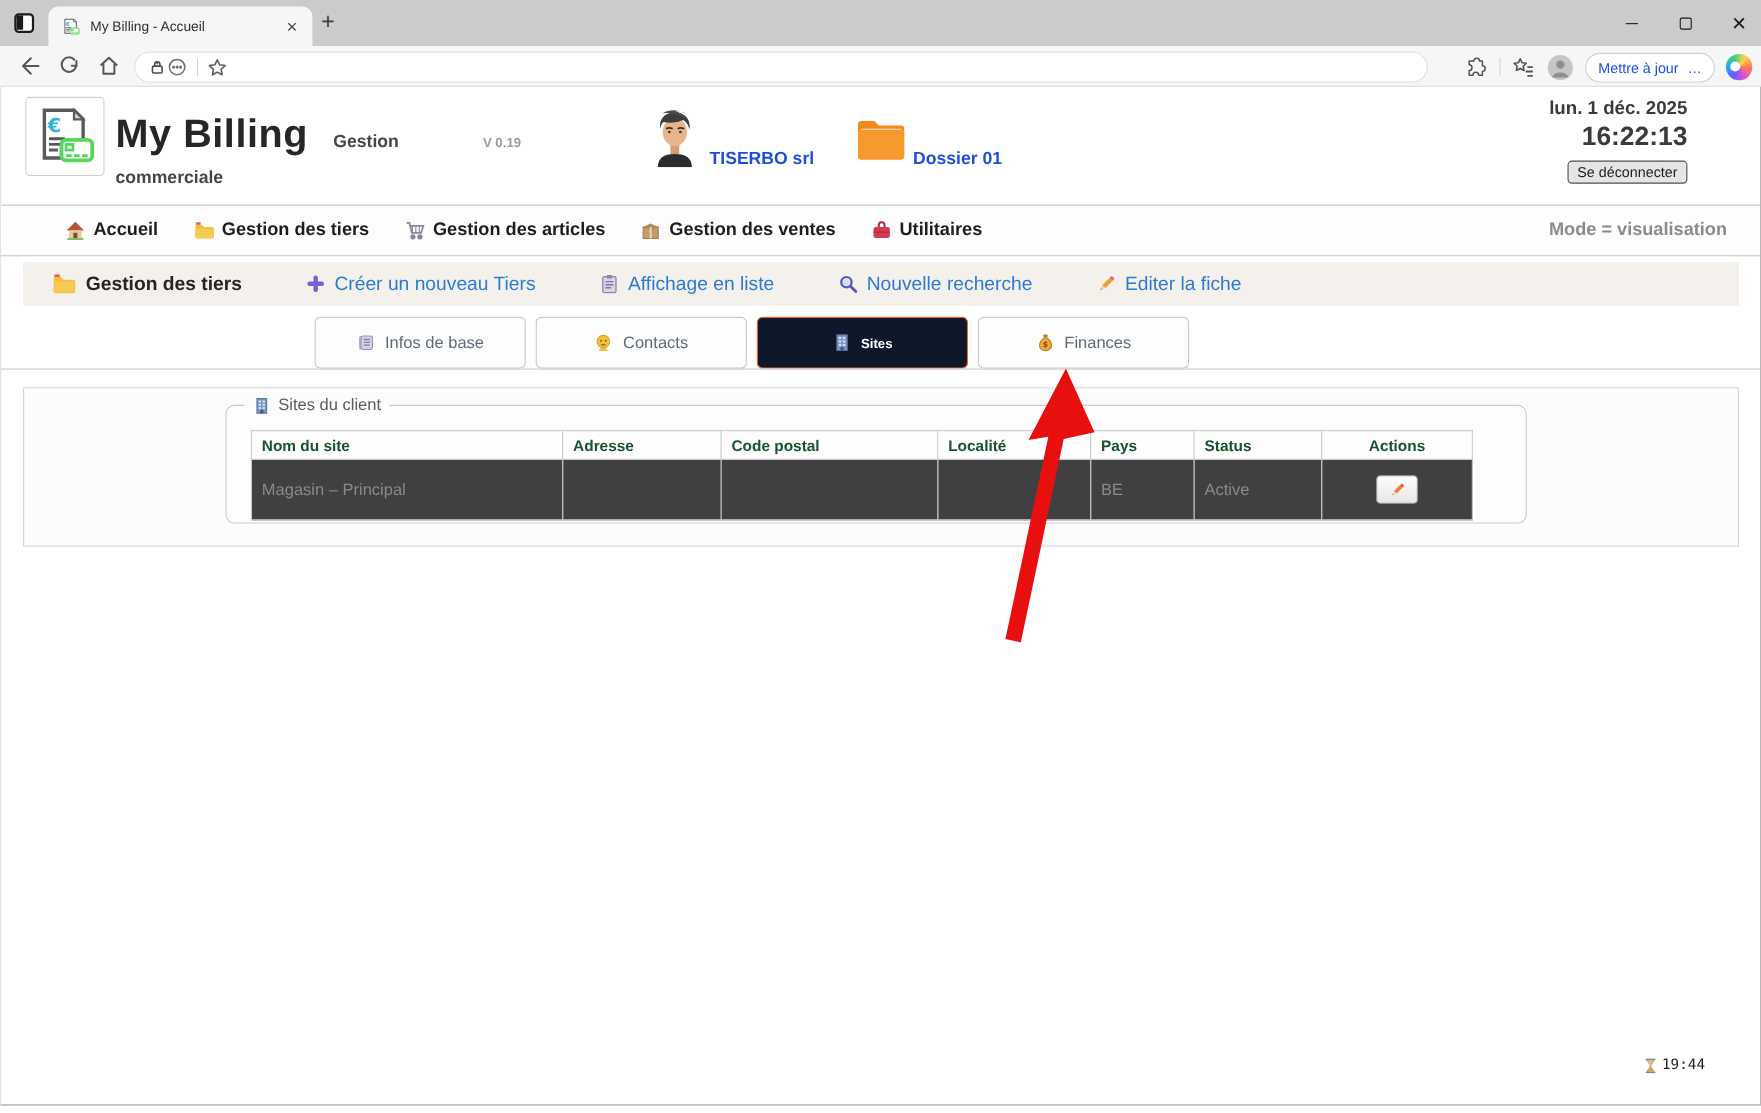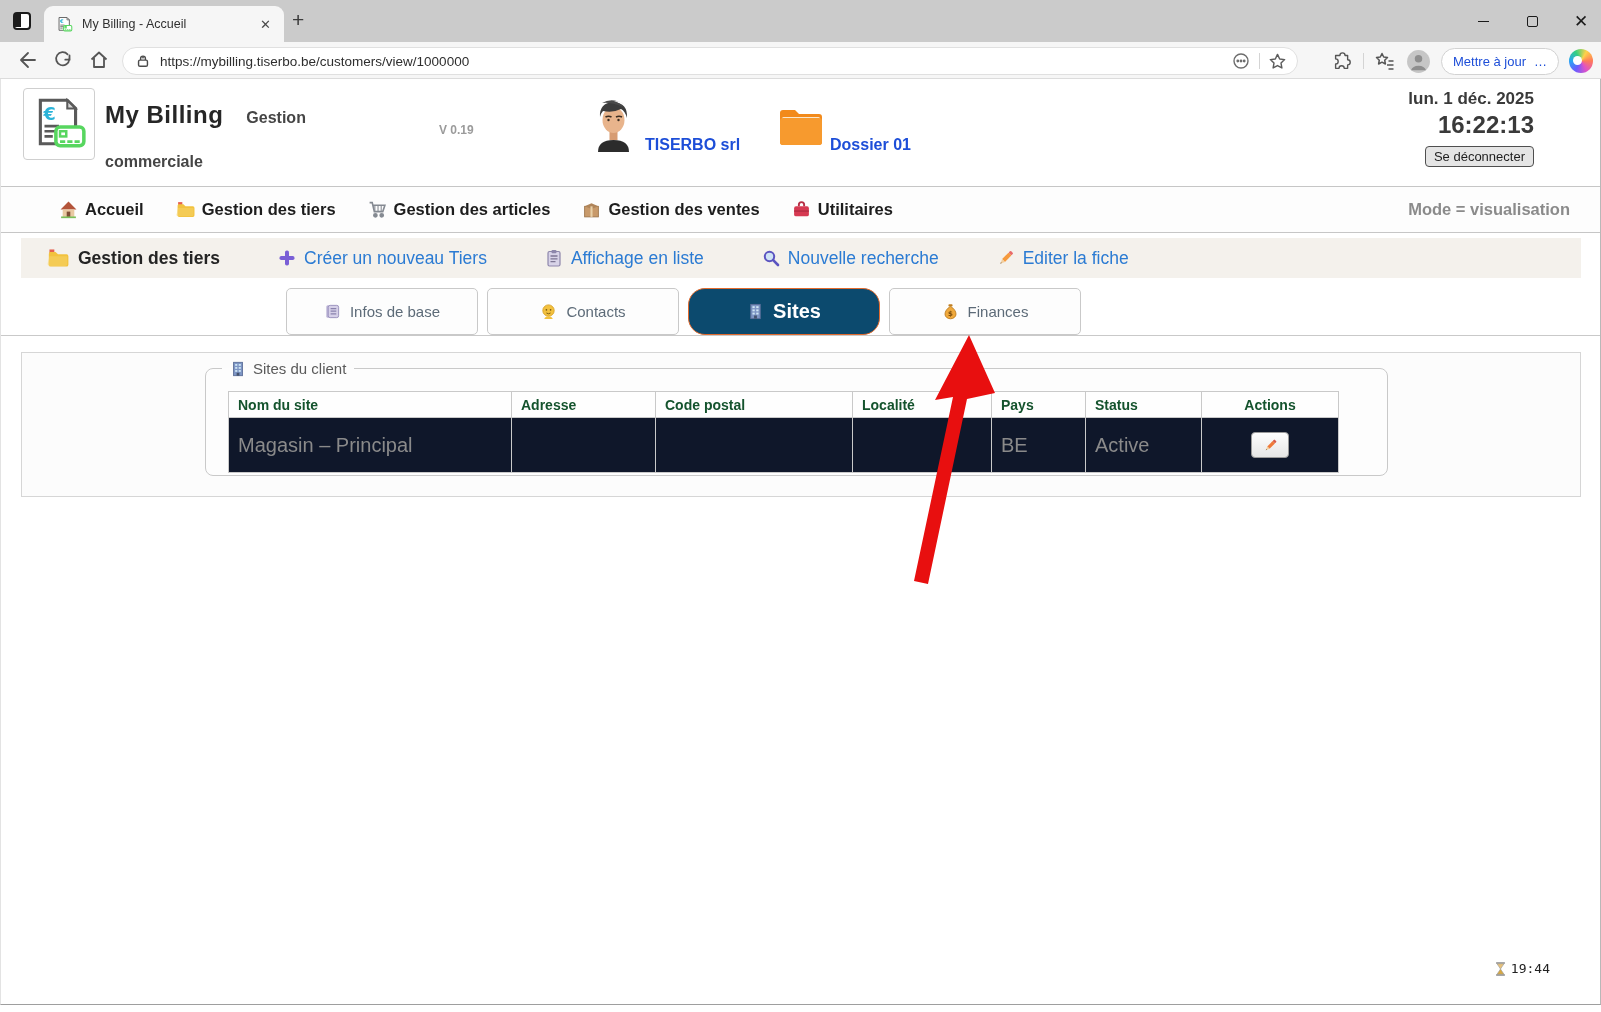--- a/index.html
+++ b/index.html
@@ -29,21 +29,21 @@
   .toolbar-right { position:absolute; right:8px; top:4px; height:30px; display:flex; align-items:center; gap:10px; }
   .update-btn { height:27px; border:1px solid #d2d2d2; background:#fff; border-radius:14px; display:flex; align-items:center; gap:8px; padding:0 11px; font-size:13px; color:#1d4ed8; }
   .copilot { width:24px; height:24px; border-radius:50%; background:conic-gradient(from 210deg,#6a5cff,#2aa4f4,#35d07f,#ffd24a,#ff7a59,#e052c8,#6a5cff); }
   .copilot::after { content:""; display:block; width:9px; height:9px; margin:7px 0 0 4px; border-radius:50%; background:#fff; }
 
   
   .page { position:absolute; left:0; top:79px; width:1601px; height:926px; background:#fff; border-left:1px solid #e3e3e3; border-right:1px solid #b8b8b8; border-bottom:1px solid #9e9e9e; }
 
   .logo-box { position:absolute; left:22px; top:9px; width:72px; height:72px; background:#fff; border:1px solid #cfcfcf; border-radius:4px; display:flex; align-items:center; justify-content:center; }
   .title-row { position:absolute; left:104px; top:22px; white-space:nowrap; }
-  .app-name { font-size:24px; font-weight:800; color:#262626; letter-spacing:.5px; }
+  .app-name { font-size:36px; font-weight:800; color:#262626; letter-spacing:.5px; }
   .app-sub { font-size:16px; font-weight:700; color:#454545; margin-left:23px; }
   .app-sub2 { position:absolute; left:104px; top:74px; font-size:16px; font-weight:700; color:#454545; }
   .version { position:absolute; left:438px; top:44px; font-size:12px; color:#9b9b9b; font-weight:600; }
   .avatar { position:absolute; left:589px; top:16px; }
   .gray-label { font-size:16px; font-weight:700; color:#1d4ed8; }
   .company { position:absolute; left:644px; top:57px; }
   .folder-big { position:absolute; left:776px; top:28px; }
   .dossier { position:absolute; left:829px; top:57px; }
   .clockblock { position:absolute; right:66px; top:10px; text-align:right; }
   .date { font-size:17px; font-weight:700; color:#3a3a3a;text-align:center; }
@@ -53,30 +53,30 @@
   .mainnav { position:absolute; left:0; top:107px; width:100%; height:47px; background:#fdfdfd; border-top:1px solid #c6c6c6; border-bottom:1px solid #c6c6c6; display:flex; align-items:center; padding-left:58px; gap:32px; }
   .nav-item { display:flex; align-items:center; gap:7px; font-size:16.5px; font-weight:700; color:#1d1d1d; }
   .mode { margin-left:auto; margin-right:30px; font-size:16.5px; font-weight:700; color:#8b8b8b; }
 
   .subnav { position:absolute; left:20px; top:159px; width:1560px; height:40px; background:#f4f1ec; display:flex; align-items:center; padding-left:26px; }
   .subnav-title { display:flex; align-items:center; gap:9px; font-size:17.5px; font-weight:700; color:#242424; }
   .subnav-action { display:flex; align-items:center; gap:8px; margin-left:58px; font-size:17.5px; color:#2b7bd3; cursor:pointer; }
 
   .tabsrow { position:absolute; left:285px; top:209px; display:flex; gap:9px; }
   .ctab { width:192px; height:47px; background:#fdfdfd; border:1px solid #c9c9c9; border-radius:5px; display:flex; align-items:center; justify-content:center; gap:9px; font-size:15px; color:#5d6b78; }
-  .ctab.active { background:#0c4a6e; border-color:#e06a2e; color:#fff; font-weight:700; font-size:20px;border-radius:17px; }
+  .ctab.active { background:#0f172a; border-color:#e06a2e; color:#fff; font-weight:700; font-size:12px; }
   .tabs-underline { position:absolute; left:0; top:256px; width:100%; border-top:1px solid #c9c9c9; }
 
   .panel { position:absolute; left:20px; top:273px; width:1560px; height:145px; background:#fcfcfc; border:1px solid #d6d6d6; }
   fieldset.sites { position:absolute; left:204px; top:281px; width:1183px; height:116px; border:1px solid #c9c9c9; border-radius:8px; background:#fdfdfd; }
   fieldset.sites legend { margin-left:16px; padding:0 8px; font-size:15px; color:#5a5a5a; display:flex; align-items:center; gap:7px; }
 
   table.sites-table { border-collapse:collapse; margin:14px 0 0 22px; }
   table.sites-table th { border:1px solid #c9c9c9; background:#fefefe; font-size:14px; font-weight:700; color:#14532d; text-align:left; padding:4px 9px; height:26px; }
-  table.sites-table td { border:1px solid #c9c9c9; background:#0f172a; font-size:20px; color:#8a8a8a; padding:14px 9px; height:30px; }
+  table.sites-table td { border:1px solid #c9c9c9; background:#404040; font-size:15px; color:#8a8a8a; padding:14px 9px; height:30px; }
   .act-btn { display:block; margin:0 auto; width:38px; height:26px; border:1px solid #9a9a9a; border-radius:4px; background:linear-gradient(#fefefe,#e6e6e6); display:flex; align-items:center; justify-content:center; }
 
   .arrow-svg { position:absolute; left:890px; top:248px; }
   .timer { position:absolute; right:50px; top:882px; display:flex; align-items:center; gap:4px; font-family:"DejaVu Sans Mono", monospace; font-size:13px; color:#222; }
 
   .ico { display:inline-block; vertical-align:middle; }
 </style>
 </head>
 <body>
 
@@ -119,21 +119,20 @@
       <path d="M3.5 10.5 L11 3.5 L18.5 10.5"></path>
       <path d="M6 9 V18 H16 V9"></path>
     </svg>
 
   <div class="urlpill">
     <svg class="ico" width="16" height="16" viewBox="0 0 18 18" fill="none" stroke="#4c4c4c" stroke-width="1.6">
         <rect x="4" y="8" width="10" height="7" rx="1.6"></rect>
         <path d="M6.3 8 V6.2 a2.7 2.7 0 0 1 5.4 0 V8"></path>
         <circle cx="9" cy="5" r="0.4"></circle>
       </svg>
-    <span class="urltext">https://mybilling.tiserbo.be/customers/view/1000000</span>
     <div class="pill-right">
       <svg class="ico" width="20" height="20" viewBox="0 0 20 20" fill="none" stroke="#6d6d6d" stroke-width="1.4">
           <circle cx="10" cy="10" r="7"></circle>
           <circle cx="6.8" cy="10" r="0.7" fill="#6d6d6d"></circle>
           <circle cx="10" cy="10" r="0.7" fill="#6d6d6d"></circle>
           <circle cx="13.2" cy="10" r="0.7" fill="#6d6d6d"></circle>
         </svg>
       <div class="vdiv"></div>
       <svg class="ico" width="19" height="19" viewBox="0 0 20 20" fill="none" stroke="#5c5c5c" stroke-width="1.5" stroke-linejoin="round">
           <path d="M10 2.5 l2.3 4.8 5.2 .7 -3.8 3.6 .9 5.2 -4.6 -2.5 -4.6 2.5 .9 -5.2 -3.8 -3.6 5.2 -.7 z"></path>

